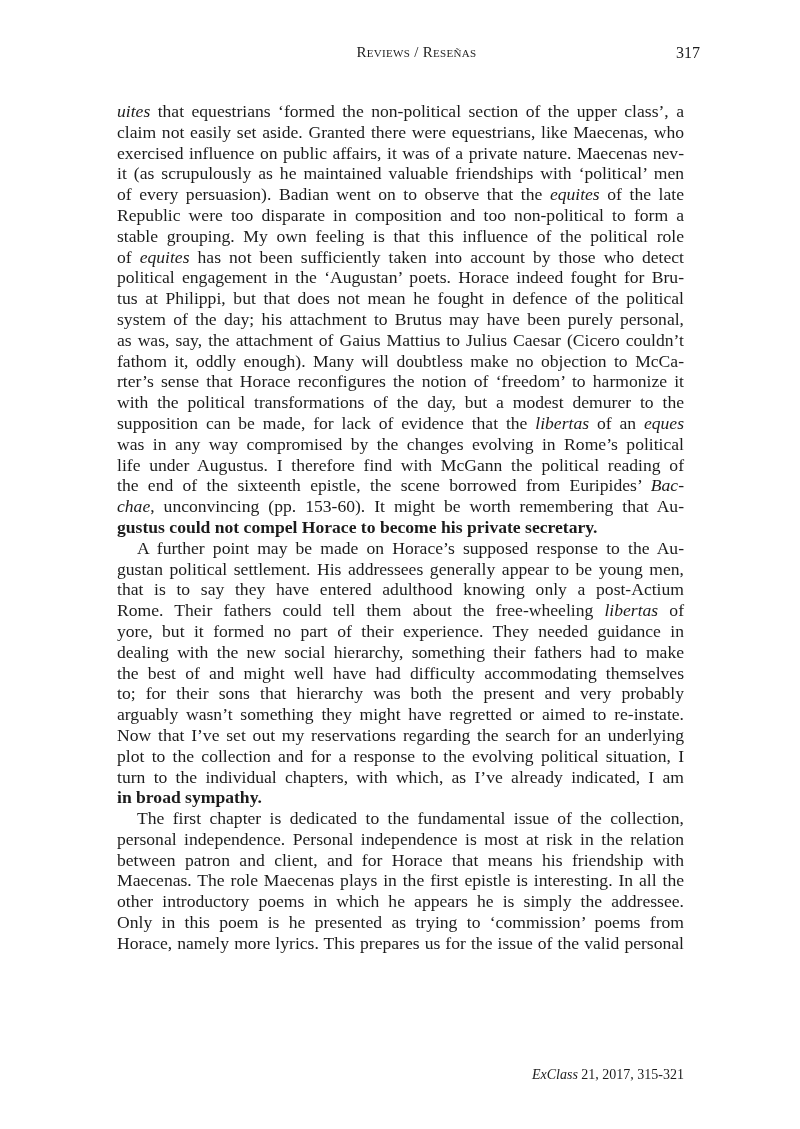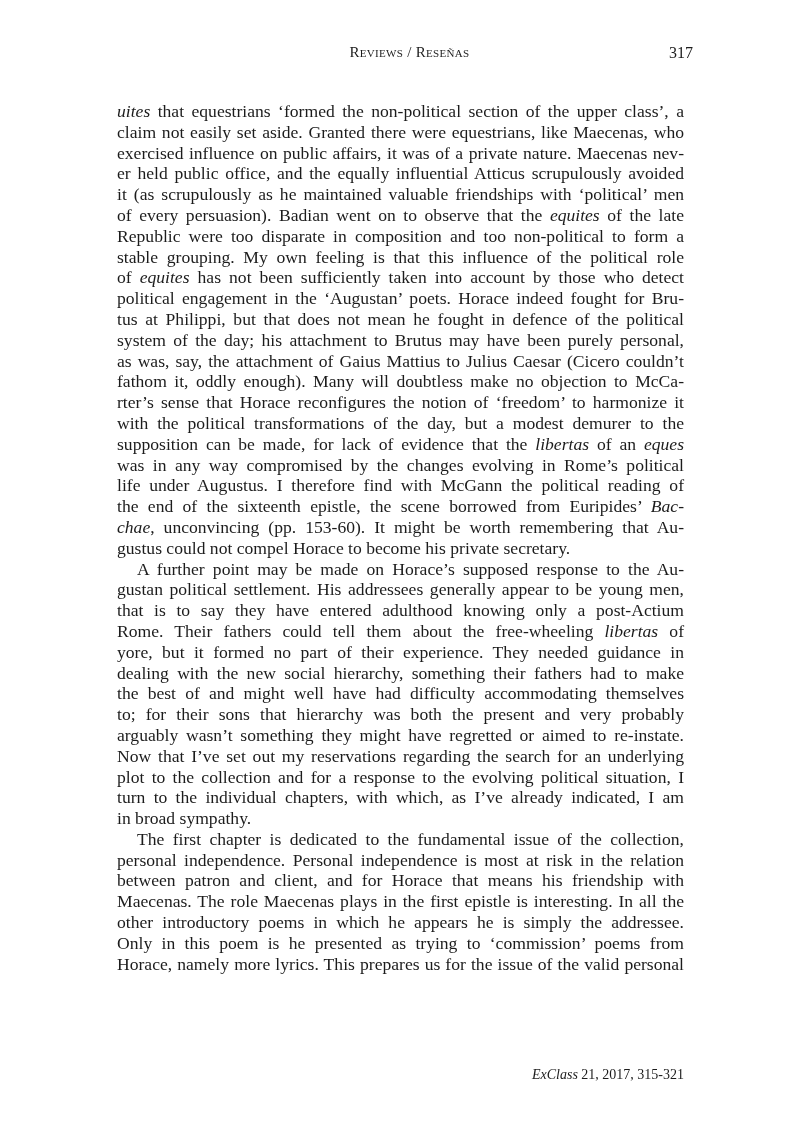--- a/index.html
+++ b/index.html
@@ -11,21 +11,21 @@
       width: 800px;
       height: 1129px;
       position: relative;
       overflow: hidden;
       font-family: "Liberation Serif", "DejaVu Serif", serif;
       color: #1c1c1c;
     }
     .header {
       position: absolute;
       top: 44px;
-      left: 126px;
+      left: 133px;
       width: 567px;
       height: 24px;
     }
     .running-head {
       position: absolute;
       left: 0;
       right: 0;
       text-align: center;
       font-size: 15px;
       letter-spacing: 0.3px;
@@ -49,20 +49,21 @@
       display: block;
       height: 20.8px;
       line-height: 20.8px;
       text-align: justify;
       text-align-last: justify;
       white-space: nowrap;
       overflow: visible;
     }
     .line.last {
       text-align-last: left;
+      font-weight: bold;
     }
     .line.indent {
       text-indent: 20px;
     }
     .line i {
       font-style: italic;
     }
     .footer {
       position: absolute;
       top: 1067px;
@@ -80,21 +81,20 @@
 <div class="header">
   <div class="running-head">Reviews / Reseñas</div>
   <div class="page-number">317</div>
 </div>
 
 <div class="body-text" id="body-text">
     <div>
       <span class="line"><i>uites</i> that equestrians ‘formed the non-political section of the upper class’, a</span>
       <span class="line">claim not easily set aside. Granted there were equestrians, like Maecenas, who</span>
       <span class="line">exercised influence on public affairs, it was of a private nature. Maecenas nev-</span>
-      <span class="line">er held public office, and the equally influential Atticus scrupulously avoided</span>
       <span class="line">it (as scrupulously as he maintained valuable friendships with ‘political’ men</span>
       <span class="line">of every persuasion). Badian went on to observe that the <i>equites</i> of the late</span>
       <span class="line">Republic were too disparate in composition and too non-political to form a</span>
       <span class="line">stable grouping. My own feeling is that this influence of the political role</span>
       <span class="line">of <i>equites</i> has not been sufficiently taken into account by those who detect</span>
       <span class="line">political engagement in the ‘Augustan’ poets. Horace indeed fought for Bru-</span>
       <span class="line">tus at Philippi, but that does not mean he fought in defence of the political</span>
       <span class="line">system of the day; his attachment to Brutus may have been purely personal,</span>
       <span class="line">as was, say, the attachment of Gaius Mattius to Julius Caesar (Cicero couldn’t</span>
       <span class="line">fathom it, oddly enough). Many will doubtless make no objection to McCa-</span>

